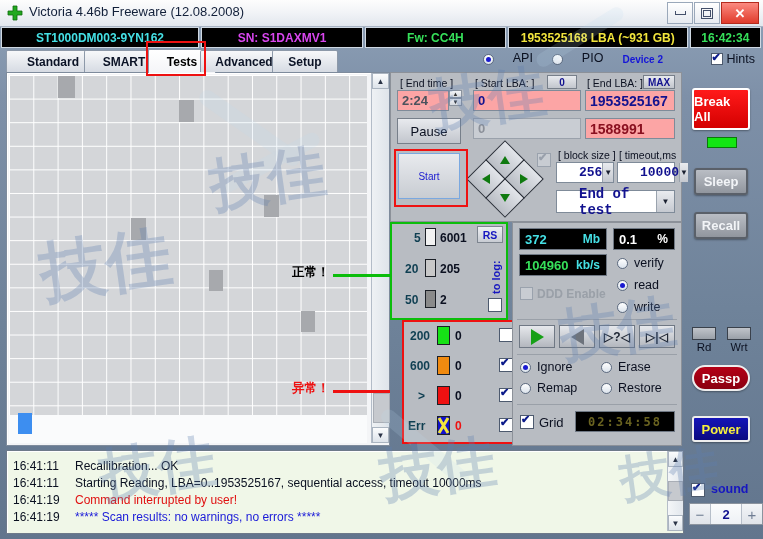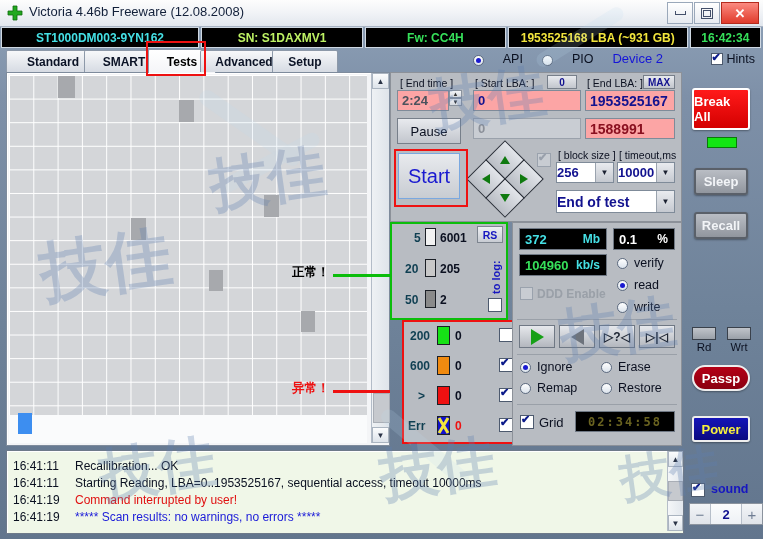--- a/index.html
+++ b/index.html
@@ -36,37 +36,37 @@
   .glyph-min{width:9px;height:3px;border:1px solid #44506a;border-top:none;}
   .glyph-max{width:10px;height:9px;border:1px solid #44506a;}
   .glyph-max i{display:block;width:6px;height:5px;border:1px solid #44506a;margin:1px;}
 
   
   .infobar{position:absolute;left:1px;top:27px;width:760px;height:21px;display:flex;z-index:20;}
   .ifield{background:#000;border:1px solid #cfd8e2;margin-right:2px;
     display:flex;align-items:center;justify-content:center;
     font-family:"Liberation Sans",sans-serif;font-weight:bold;font-size:12px;}
   .if-model{width:198px;color:#45e0e5;}
-  .if-sn{width:162px;color:#bef264;}
+  .if-sn{width:162px;color:#d946ef;}
   .if-fw{width:140px;color:#36e05a;}
   .if-lba{width:180px;color:#f2e53c;}
   .if-time{width:70px;color:#36e05a;margin-right:0;}
 
   
   .tabrow{position:absolute;left:0;top:49px;width:763px;height:23px;z-index:20;}
   .tab{position:absolute;top:1px;height:21px;
     background:linear-gradient(180deg,#f7f8fa,#d6dbe3);
     border:1px solid #8d99a9;border-bottom:none;border-radius:2px 2px 0 0;
     display:flex;align-items:center;justify-content:center;
     font-size:12px;font-weight:bold;color:#0b1326;padding:0 8px;}
   .tab.active{background:linear-gradient(180deg,#ffffff,#f4f5f8);height:23px;top:0;color:#000;}
   .tabsel-ring{position:absolute;border:2px solid #ee1111;z-index:55;}
 
   .apiwrap{position:absolute;right:8px;top:50px;display:flex;align-items:flex-end;gap:19px;font-size:12.5px;color:#0a1020;z-index:20;}
-  .devlbl{color:#1515d8;font-weight:normal;font-size:13px;}
+  .devlbl{color:#1515d8;font-weight:bold;font-size:10px;}
   .hintswrap{position:absolute;right:8px;top:52px;display:flex;align-items:center;gap:4px;z-index:21;}
 
   .radio{width:11px;height:11px;border-radius:50%;
     background:linear-gradient(180deg,#ffffff,#dbe3ec);border:1px solid #5d6b80;
     display:inline-block;position:relative;box-sizing:border-box;}
   .radio.on::after{content:"";position:absolute;left:2px;top:2px;width:5px;height:5px;border-radius:50%;background:#1a1ad0;}
   .cbx{width:12px;height:12px;background:#fff;border:1px solid #4d5a6e;display:inline-block;
     position:relative;box-sizing:border-box;}
   .cbx.on::after{content:"✔";position:absolute;left:0px;top:-3px;font-size:11px;color:#0b1a8a;font-weight:bold;}
   .cbx.dis{background:#c8ccd2;border-color:#9aa2ad;}
@@ -101,21 +101,21 @@
   .txtbox.dark{color:#8a1020;}
   .btn{position:absolute;box-sizing:border-box;border:1px solid #777f8a;
     background:linear-gradient(180deg,#e8eaee,#c2c6cd);
     display:flex;align-items:center;justify-content:center;font-size:12.5px;color:#0b1020;}
   .btn.sm{font-size:10px;}
   .spin{position:absolute;width:13px;display:flex;flex-direction:column;}
   .spin div{height:8px;border:1px solid #8b939e;box-sizing:border-box;background:linear-gradient(180deg,#f2f4f7,#d4d8de);
     display:flex;align-items:center;justify-content:center;font-size:6px;color:#333;}
   .combo{position:absolute;box-sizing:border-box;background:#fff;border:1px solid #7f8b99;
     display:flex;align-items:center;font-weight:bold;color:#12128f;}
-  .combo .cv{flex:1;padding-left:0;}
+  .combo .cv{flex:1;padding-left:22px;font-family:Liberation Mono, monospace;}
   .combo .ca{width:17px;height:100%;border-left:1px solid #9aa3ae;
     background:linear-gradient(180deg,#e9ebef,#c5c9d0);display:flex;align-items:center;justify-content:center;font-size:8px;color:#1a2030;}
 
   
   .dpad{position:absolute;width:62px;height:62px;}
   .dq{position:absolute;width:26px;height:26px;background:linear-gradient(180deg,#e2e5ea,#b9bdc4);
     border:1px solid #2a2f38;transform:rotate(45deg);display:flex;align-items:center;justify-content:center;}
   .tri{width:0;height:0;}
 
   
@@ -261,21 +261,21 @@
 
     <div class="lbl" style="left:196px;top:4px;">[ End LBA: ]</div>
     <div class="btn sm" style="left:252px;top:2px;width:32px;height:14px;font-weight:bold;color:#12128f;text-align:right;">MAX</div>
     <div class="txtbox" style="left:194px;top:17px;width:90px;height:21px;font-size:14px;">1953525167</div>
 
     <div class="btn" style="left:6px;top:45px;width:64px;height:26px;font-size:13px;">Pause</div>
     <div class="txtbox dis" style="left:82px;top:45px;width:108px;height:21px;">0</div>
     <div class="txtbox dark" style="left:194px;top:45px;width:90px;height:21px;font-size:14px;">1588991</div>
 
     <div class="tabsel-ring" style="left:3px;top:76px;width:70px;height:54px;"></div>
-    <div class="btn" style="left:7px;top:80px;width:62px;height:46px;color:#1a1ad0;font-size:20px;
+    <div class="btn" style="left:7px;top:80px;width:62px;height:46px;color:#1a1ad0;font-size:10px;
          background:linear-gradient(180deg,#e8eaee,#c8ccd2);border:1px solid #7aa8e0;">Start</div>
 
     <div class="dpad" style="left:82px;top:74px;">
       <div class="dq" style="left:18px;top:-1px;">
         <span class="tri" style="border-left:5px solid transparent;border-right:5px solid transparent;border-bottom:8px solid #0f7a0f;transform:rotate(-45deg);"></span>
       </div>
       <div class="dq" style="left:-1px;top:18px;">
         <span class="tri" style="border-top:5px solid transparent;border-bottom:5px solid transparent;border-right:8px solid #0f7a0f;transform:rotate(-45deg);"></span>
       </div>
       <div class="dq" style="left:37px;top:18px;">

